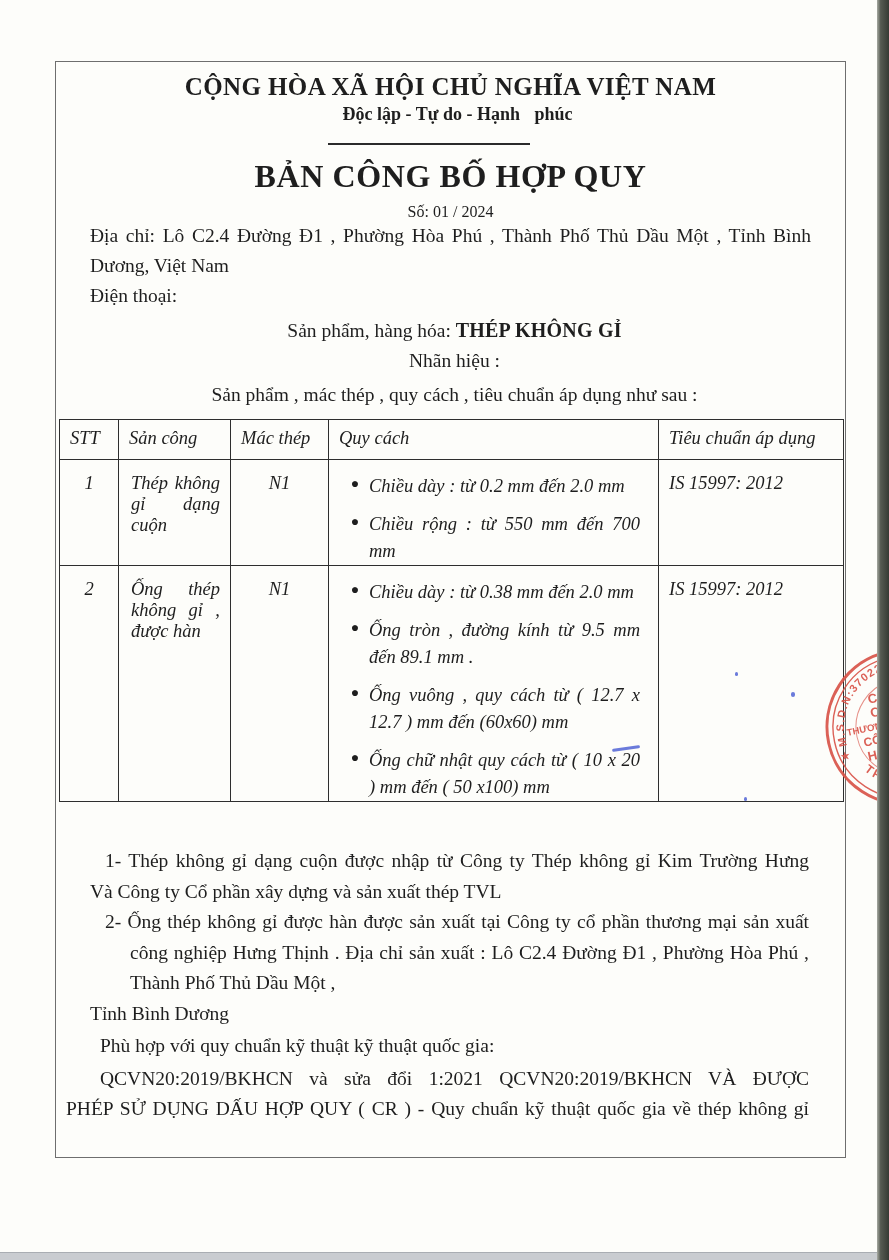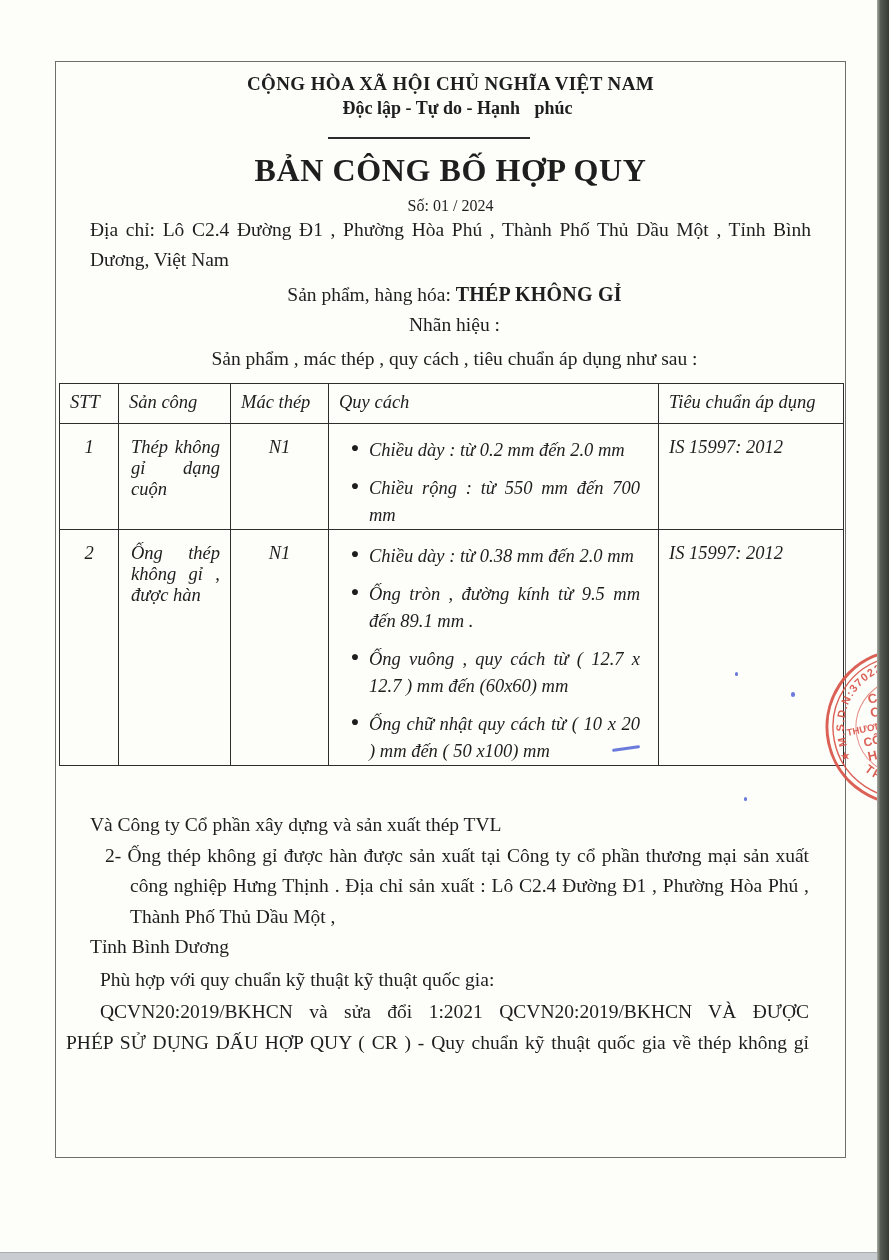--- a/index.html
+++ b/index.html
@@ -17,21 +17,21 @@
   .edge-strip-bottom {
     position:absolute; top:1252px; left:0; width:889px; height:8px; z-index:5;
     background:#c9ccd0; border-top:1px solid #a9adb2;
   }
   
   .frame {
     position:absolute; left:55px; top:61px; width:791px; height:1097px;
     border:1px solid #6e6e6e; box-sizing:border-box; z-index:2;
   }
   .center { text-align:center; }
-  .national { margin:11px 0 0 0; font-size:19px; font-weight:bold; letter-spacing:.4px; }
+  .national { margin:11px 0 0 0; font-size:25px; font-weight:bold; letter-spacing:.4px; }
   .motto { margin:3px 0 0 0; font-size:18px; font-weight:bold; }
   .motto .u { border-bottom:2px solid #2b2b2b; padding:0 10px 19px 14px; }
   .doc-title { margin:33px 0 0 0; font-size:32px; font-weight:bold; letter-spacing:.6px; }
   .doc-number { margin:8px 0 0 0; font-size:16px; }
   .body-text { padding:0 34px 0 34px; font-size:19.5px; line-height:30px; }
   .body-text p { margin:0; }
   .p-name { margin-top:11px !important; }
   .p-address { text-align:justify; }
   .indented { margin-left:8px !important;text-align:center; }
   .p-product { margin-top:4px !important; }
@@ -87,20 +87,21 @@
   <div class="frame">
 
     <p class="center national">CỘNG HÒA XÃ HỘI CHỦ NGHĨA VIỆT NAM</p>
     <p class="center motto"><span class="u">Độc lập - Tự do - Hạnh</span> <span>phúc</span></p>
 
     <p class="center doc-title">BẢN CÔNG BỐ HỢP QUY</p>
     <p class="center doc-number">Số: 01 / 2024</p>
 
     <div class="body-text">
       <p class="p-address">Địa chỉ: Lô C2.4 Đường Đ1 , Phường Hòa Phú , Thành Phố Thủ Dầu Một , Tỉnh Bình Dương, Việt Nam</p>
+      <p>Điện thoại:</p>
       <p class="indented p-product"><span>Sản phẩm, hàng hóa: </span><span class="bold-inline">THÉP KHÔNG GỈ</span></p>
       <p class="indented">Nhãn hiệu :</p>
       <p class="indented p-intro">Sản phẩm , mác thép , quy cách , tiêu chuẩn áp dụng như sau :</p>
     </div>
 
     <table class="products">
       <colgroup>
         <col style="width:59px">
           <col style="width:112px">
           <col style="width:98px">
@@ -158,20 +159,21 @@
                   <span class="spec-text">Ống chữ nhật quy cách từ ( 10 x 20 ) mm đến ( 50 x100) mm</span>
                 </li>
             </ul>
           </td>
           <td class="c-tc">IS 15997: 2012</td>
         </tr>
       </tbody>
     </table>
 
     <div class="notes">
+      <div class="n-first jl">1- Thép không gỉ dạng cuộn được nhập từ Công ty Thép không gỉ Kim Trường Hưng</div>
       <div>Và Công ty Cổ phần xây dựng và sản xuất thép TVL</div>
       <div class="n-first jl">2- Ống thép không gỉ được hàn được sản xuất tại Công ty cổ phần thương mại sản xuất</div>
       <div class="n-cont jl">công nghiệp Hưng Thịnh . Địa chỉ sản xuất : Lô C2.4 Đường Đ1 , Phường Hòa Phú ,</div>
       <div class="n-cont">Thành Phố Thủ Dầu Một ,</div>
       <div>Tỉnh Bình Dương</div>
       <div class="n-intro">Phù hợp với quy chuẩn kỹ thuật kỹ thuật quốc gia:</div>
       <div class="n-intro jl">QCVN20:2019/BKHCN và sửa đổi 1:2021 QCVN20:2019/BKHCN VÀ ĐƯỢC</div>
       <div class="n-qcvn2 jl">PHÉP SỬ DỤNG DẤU HỢP QUY ( CR ) -  Quy chuẩn kỹ thuật quốc gia về thép không gỉ</div>
     </div>
 

